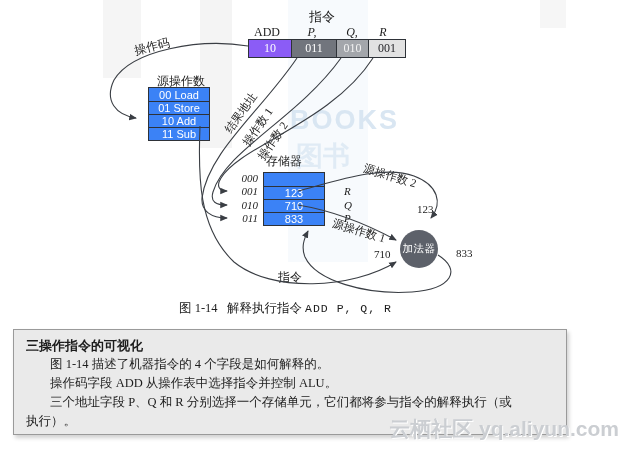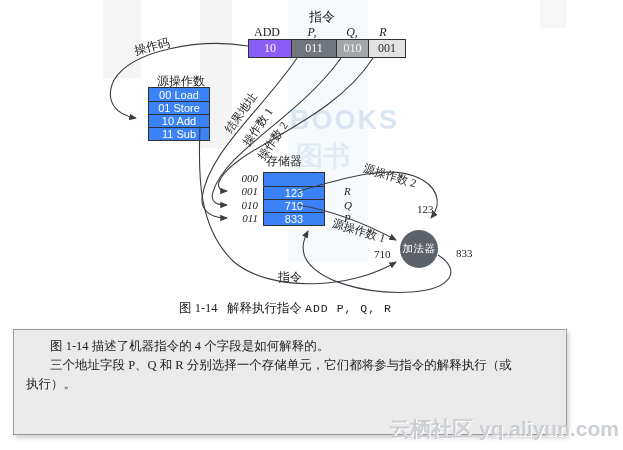--- a/index.html
+++ b/index.html
@@ -144,18 +144,20 @@
   </g>
 </svg>
 
 <div class="caption">
   <span>图 1-14</span>&nbsp;&nbsp;
   <span>解释执行指令</span>
   <span class="code">ADD P, Q, R</span>
 </div>
 
 <div class="notebox">
+  <div class="ntitle">三操作指令的可视化</div>
   <div class="nline">图 1-14 描述了机器指令的 4 个字段是如何解释的。</div>
+  <div class="nline">操作码字段 ADD 从操作表中选择指令并控制 ALU。</div>
   <div class="nline">三个地址字段 P、Q 和 R 分别选择一个存储单元，它们都将参与指令的解释执行（或</div>
   <div class="nline noindent">执行）。</div>
 </div>
 
 <div class="sitewm">云栖社区 yq.aliyun.com</div>
 
 </body></html>

